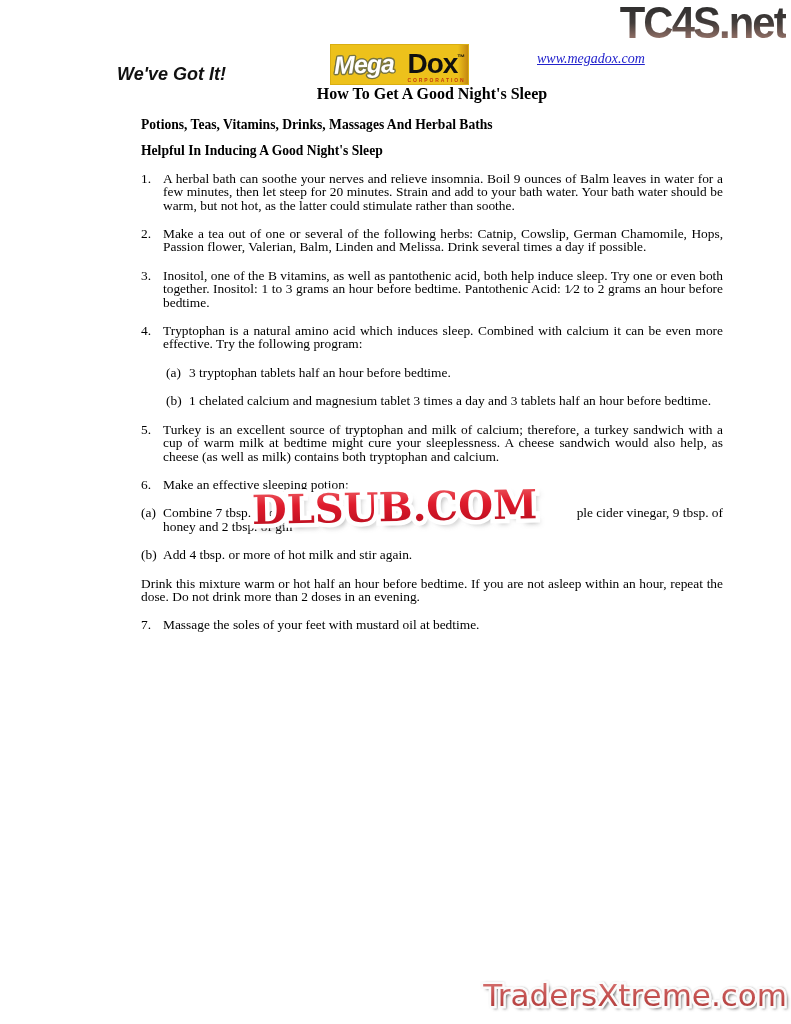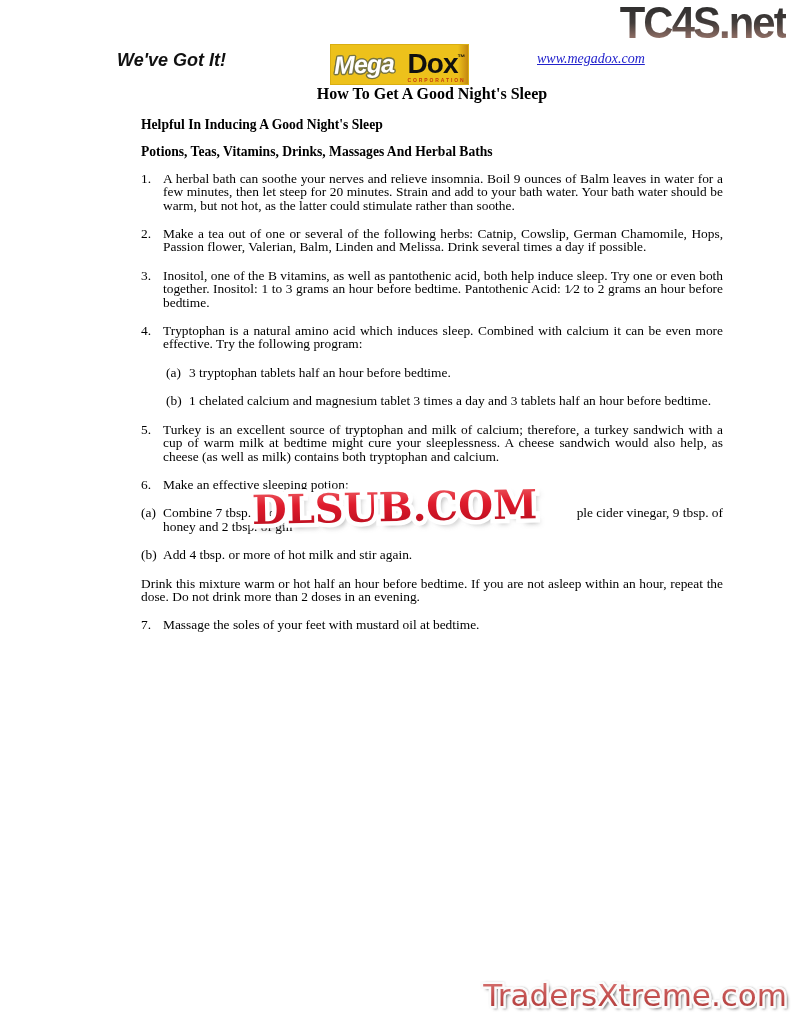--- a/index.html
+++ b/index.html
@@ -13,37 +13,37 @@
     position:absolute;top:0px;right:5px;
     font-family:"Liberation Sans",sans-serif;font-weight:bold;
     font-size:44px;letter-spacing:-2px;line-height:46px;
     transform:scaleX(.95);transform-origin:right top;
     background:linear-gradient(180deg,#2d2d2d 10%,#433d3b 50%,#8d6d64 82%,#cdb8b1 100%);
     -webkit-background-clip:text;background-clip:text;color:transparent;
   }
 
   
   .tagline{
-    position:absolute;left:117px;top:50px;
+    position:absolute;left:117px;top:64px;
     font-family:"Liberation Sans",sans-serif;font-weight:bold;font-style:italic;
     font-size:18px;color:#111;
   }
   .megadox-box{
     position:absolute;left:330px;top:44px;width:139px;height:41px;
     background:linear-gradient(90deg,#edc11b 0%,#edc11b 92%,#c0820f 100%);
     display:flex;align-items:center;justify-content:center;
     box-shadow:inset 0 0 0 1px #d9ae12;
   }
   .mega{
     font-family:"Liberation Sans",sans-serif;font-weight:bold;font-style:italic;
     font-size:25px;color:#fff;letter-spacing:-1px;transform:rotate(-2deg);
     text-shadow:1.4px 0 0 #777441,-1.4px 0 0 #777441,0 1.4px 0 #777441,0 -1.4px 0 #777441,
                 1px 1px 0 #777441,-1px -1px 0 #777441,1px -1px 0 #777441,-1px 1px 0 #777441;
   }
-  .doxwrap{display:flex;flex-direction:column;align-items:flex-end;margin-left:14px;}
+  .doxwrap{display:flex;flex-direction:column;margin-left:14px;}
   .dox{
     font-family:"Liberation Sans",sans-serif;font-weight:bold;
     font-size:28px;line-height:24px;color:#101010;letter-spacing:-1px;
   }
   .tm{font-size:8px;vertical-align:13px;letter-spacing:0;}
   .corp{
     font-family:"Liberation Sans",sans-serif;font-weight:bold;
     font-size:5px;letter-spacing:1.9px;color:#c33b10;margin-top:1px;
   }
   .website{
@@ -111,22 +111,22 @@
   <span class="doxwrap">
     <span class="dox"><span>Dox</span><span class="tm">™</span></span>
     <span class="corp">CORPORATION</span>
   </span>
 </div>
 
 <a class="website" href="#">www.megadox.com</a>
 
 <div class="doc">
   <div class="title">How To Get A Good Night's Sleep</div>
+  <div class="h">Potions, Teas, Vitamins, Drinks, Massages And Herbal Baths</div>
   <div class="h last">Helpful In Inducing A Good Night's Sleep</div>
-  <div class="h">Potions, Teas, Vitamins, Drinks, Massages And Herbal Baths</div>
 
   <div class="li">
     <span class="num">1.</span>
     <span class="txt">A herbal bath can soothe your nerves and relieve insomnia. Boil 9 ounces of Balm leaves in water for a few minutes, then let steep for 20 minutes. Strain and add to your bath water. Your bath water should be warm, but not hot, as the latter could stimulate rather than soothe.</span>
   </div>
   <div class="li">
     <span class="num">2.</span>
     <span class="txt">Make a tea out of one or several of the following herbs: Catnip, Cowslip, German Chamomile, Hops, Passion flower, Valerian, Balm, Linden and Melissa. Drink several times a day if possible.</span>
   </div>
   <div class="li">

